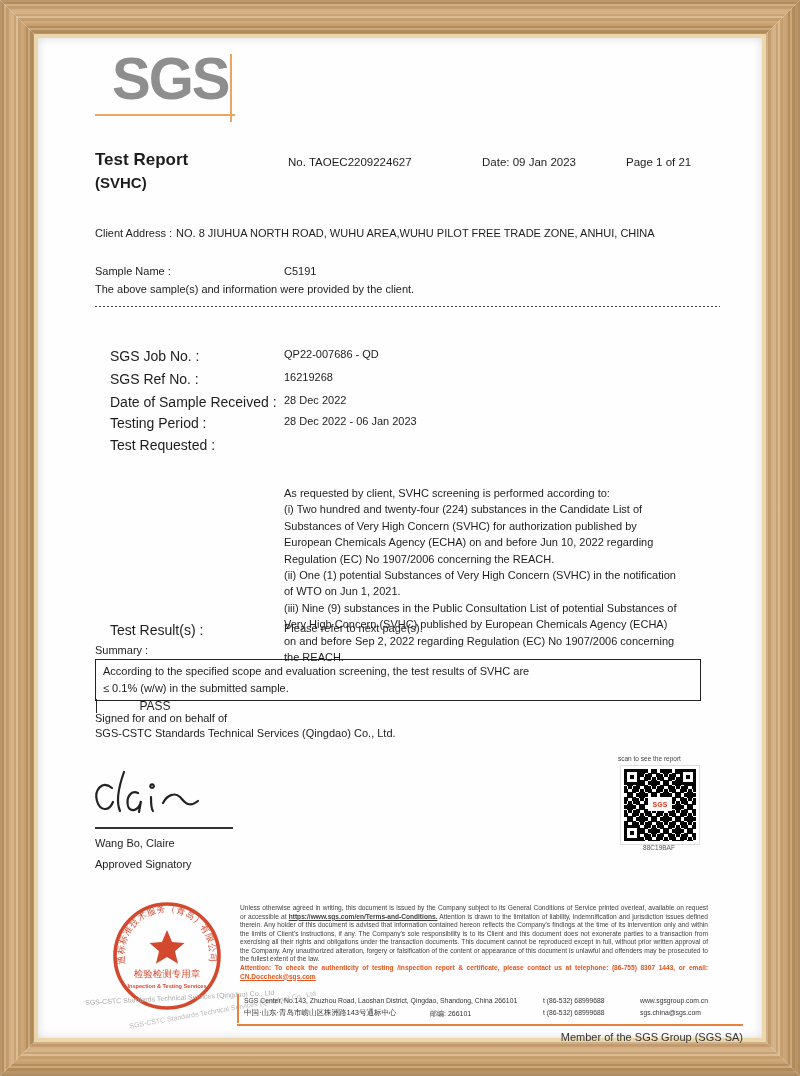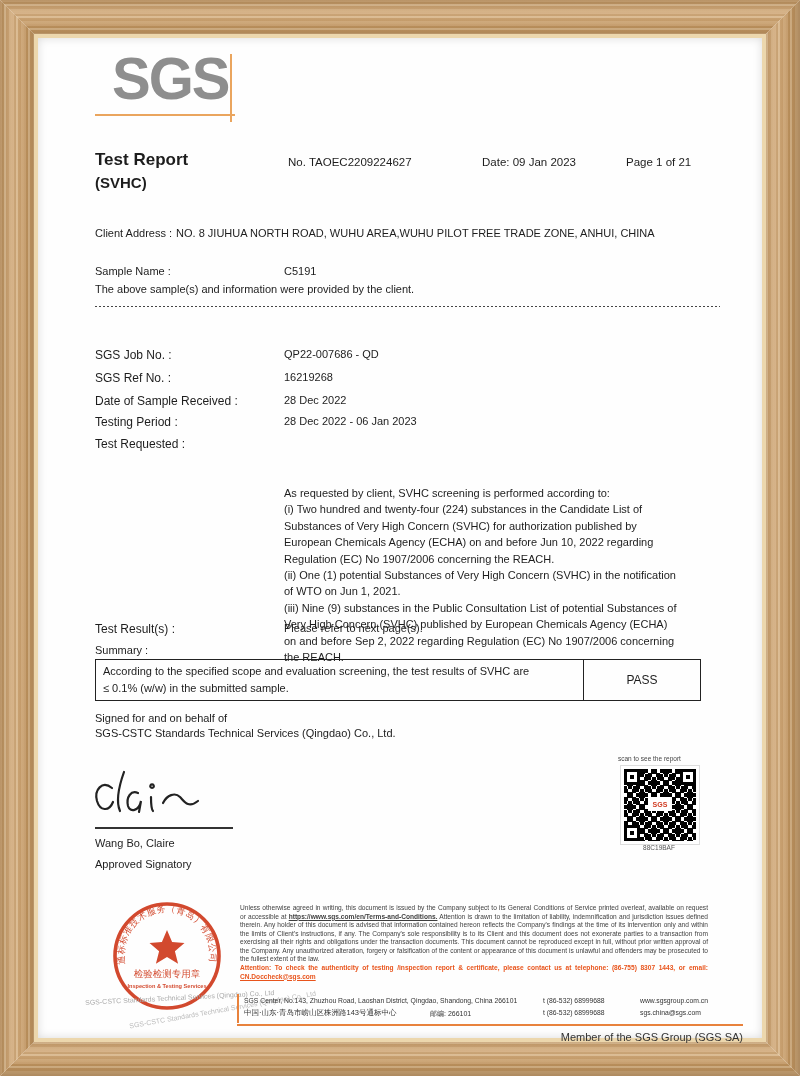--- a/index.html
+++ b/index.html
@@ -44,29 +44,29 @@
   .lbl{display:inline-block;}
   .client-name .val{margin-left:14px;}
   .client-addr .val{margin-left:4px;}
 
   .sample-lbl{left:57px;top:227px;font-size:11px;}
   .sample-val{left:246px;top:227px;font-size:11px;}
   .sample-note{left:57px;top:245px;font-size:11px;}
   .dash-sep{left:57px;top:268px;width:625px;height:1px;
     background:repeating-linear-gradient(90deg,#444 0 2px,transparent 2px 4px);}
 
-  .f-label{left:57px;font-size:12px;}
+  .f-label{left:72px;font-size:14px;}
   .f-value{left:246px;font-size:11px;}
   .y-job{top:310px;} .y-ref{top:333px;} .y-rec{top:356px;} .y-per{top:377px;}
   .y-req{top:399px;}
   .req-text{left:246px;top:399px;width:428px;font-size:11px;line-height:16.4px;margin-top:48px;}
   .y-res{top:584px;}
   .summary-lbl{left:57px;top:606px;font-size:11px;}
 
-  .sum-table{left:57px;top:621px;width:604px;height:40px;border:1.5px solid #222;display:flex;}
+  .sum-table{left:57px;top:621px;width:604px;height:40px;border:1.5px solid #222;display:flex;flex-direction:column;}
   .sum-cell{font-size:11px;line-height:16.5px;padding:3px 7px;flex:1;}
   .sum-pass{width:116px;flex:none;border-left:1.5px solid #222;display:flex;
             align-items:center;justify-content:center;font-size:12px;}
 
   .signed1{left:57px;top:674px;font-size:11px;}
   .signed2{left:57px;top:689px;font-size:11px;}
   .sig-svg{left:52px;top:728px;}
   .sig-line{left:57px;top:789px;width:138px;height:2px;background:#333;}
   .sig-name{left:57px;top:799px;font-size:11px;}
   .sig-title{left:57px;top:820px;font-size:11px;}

